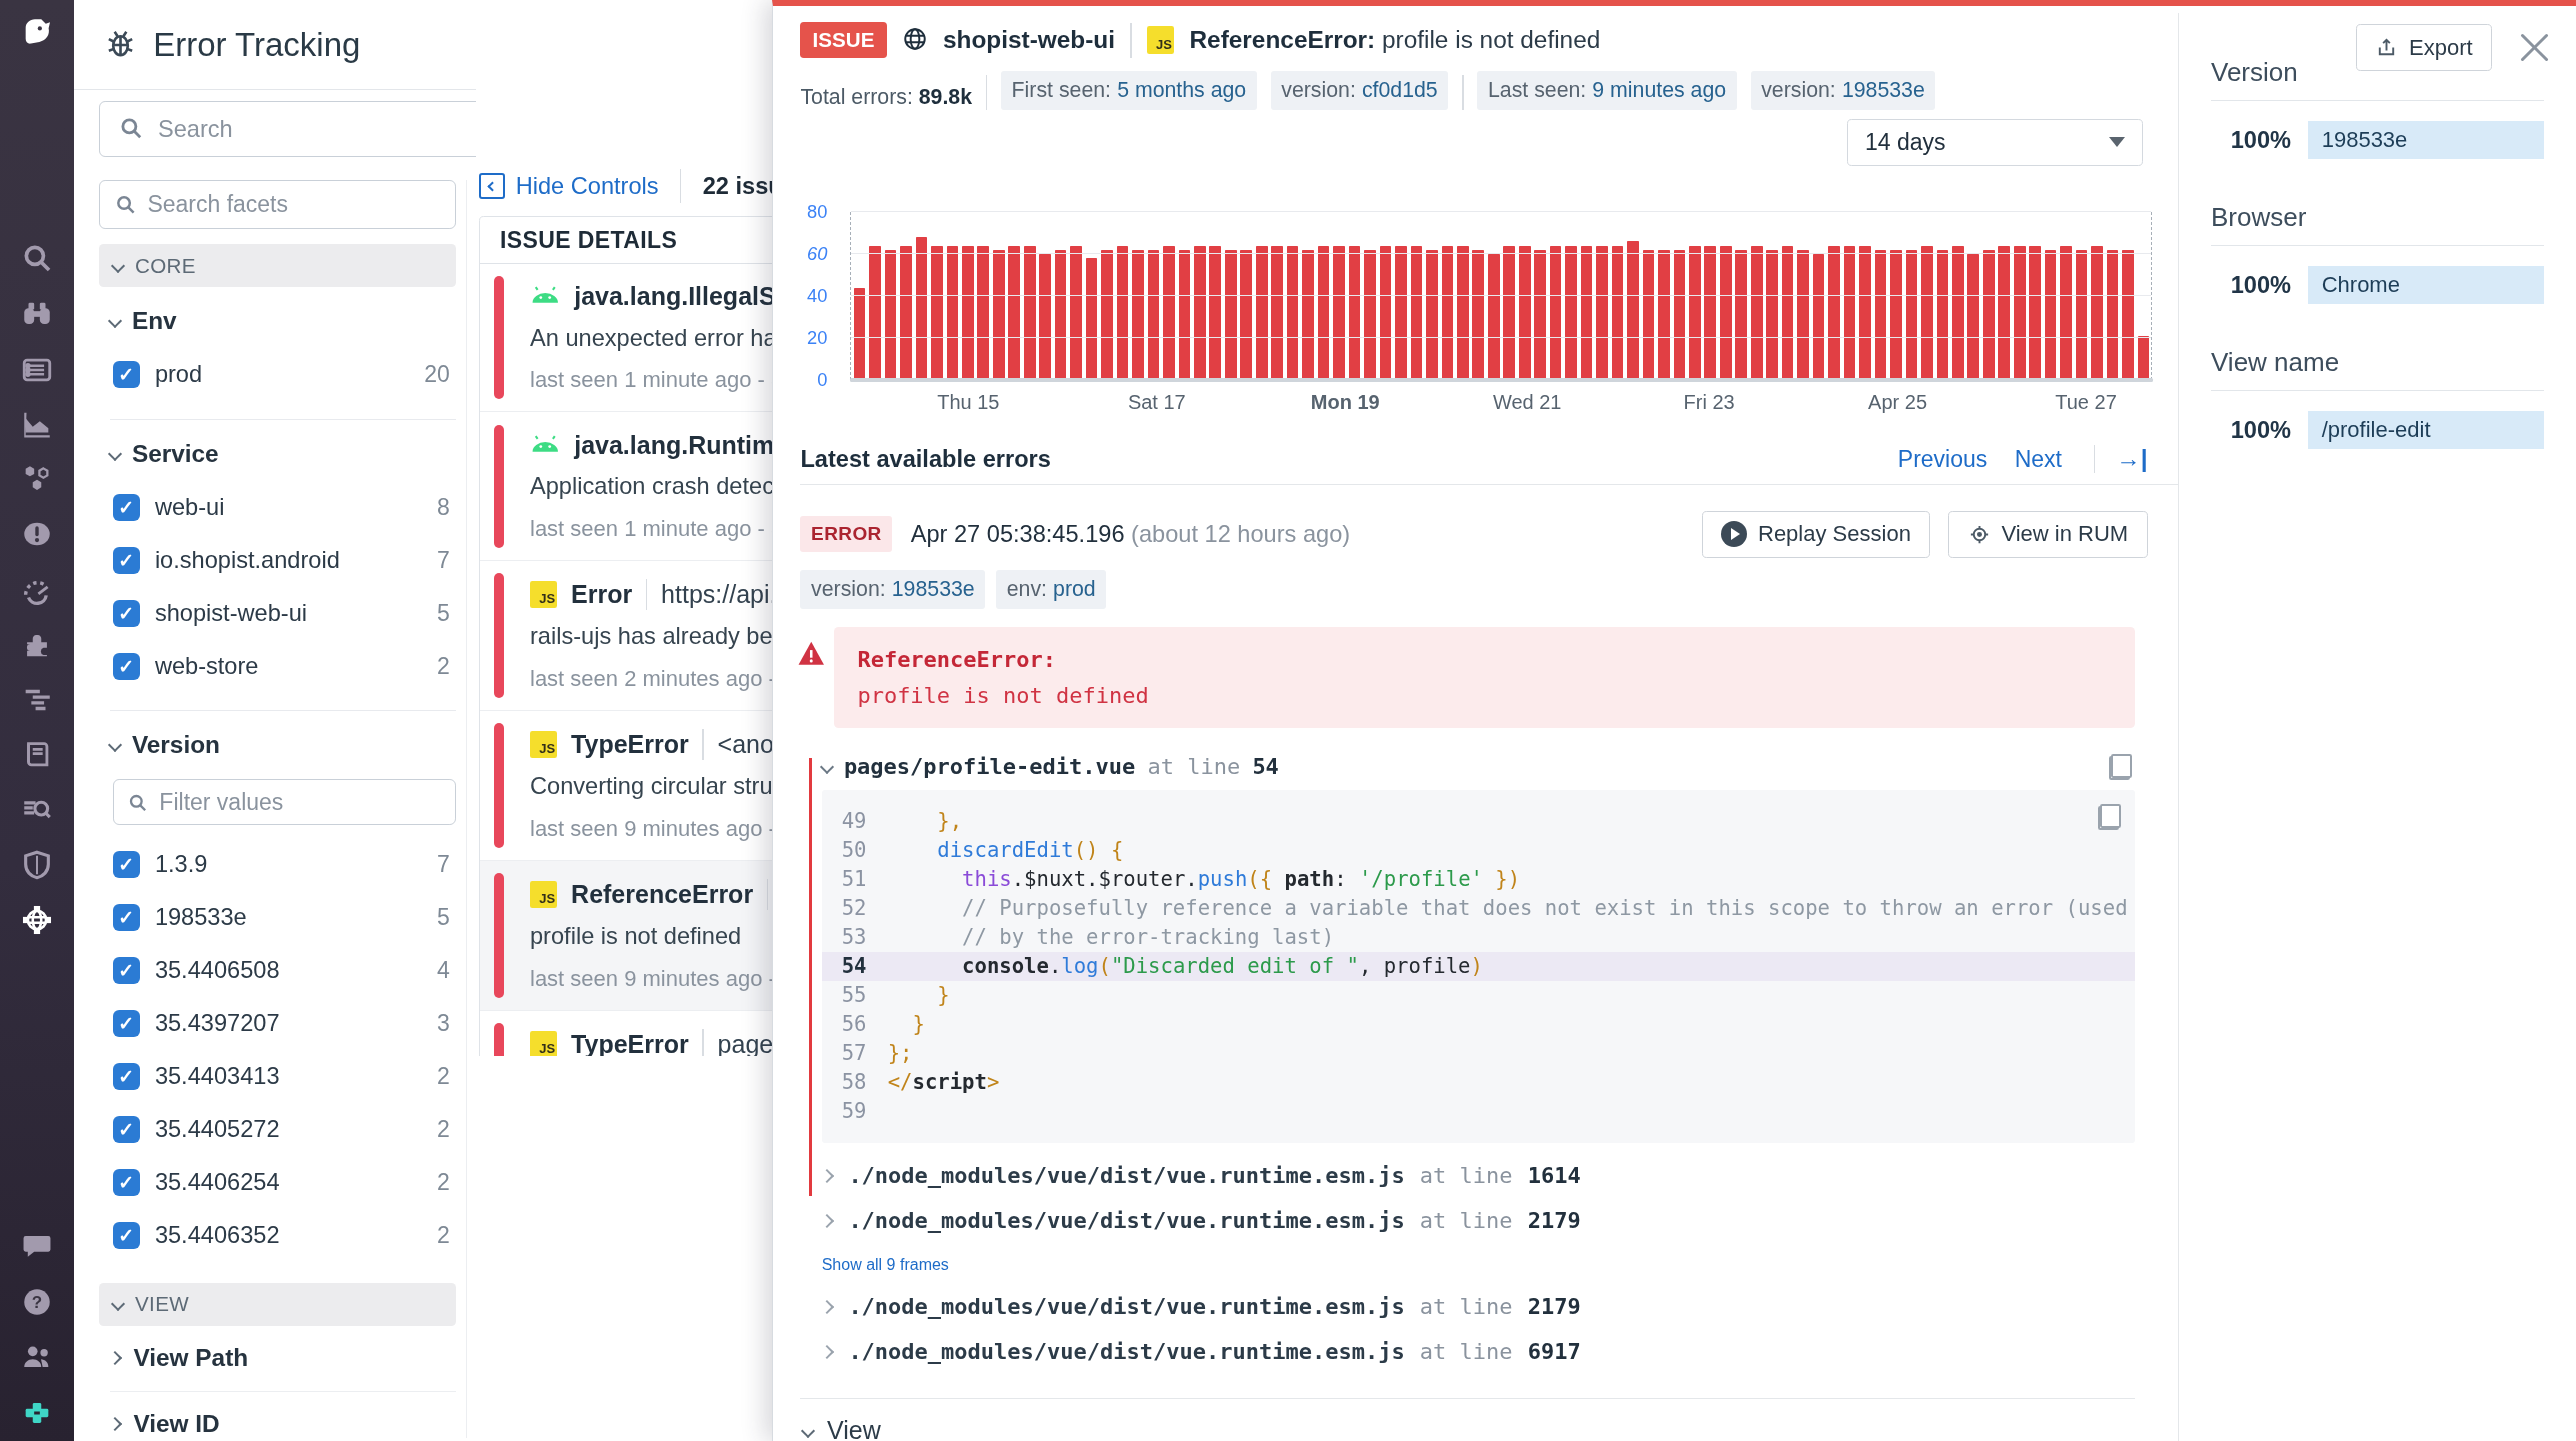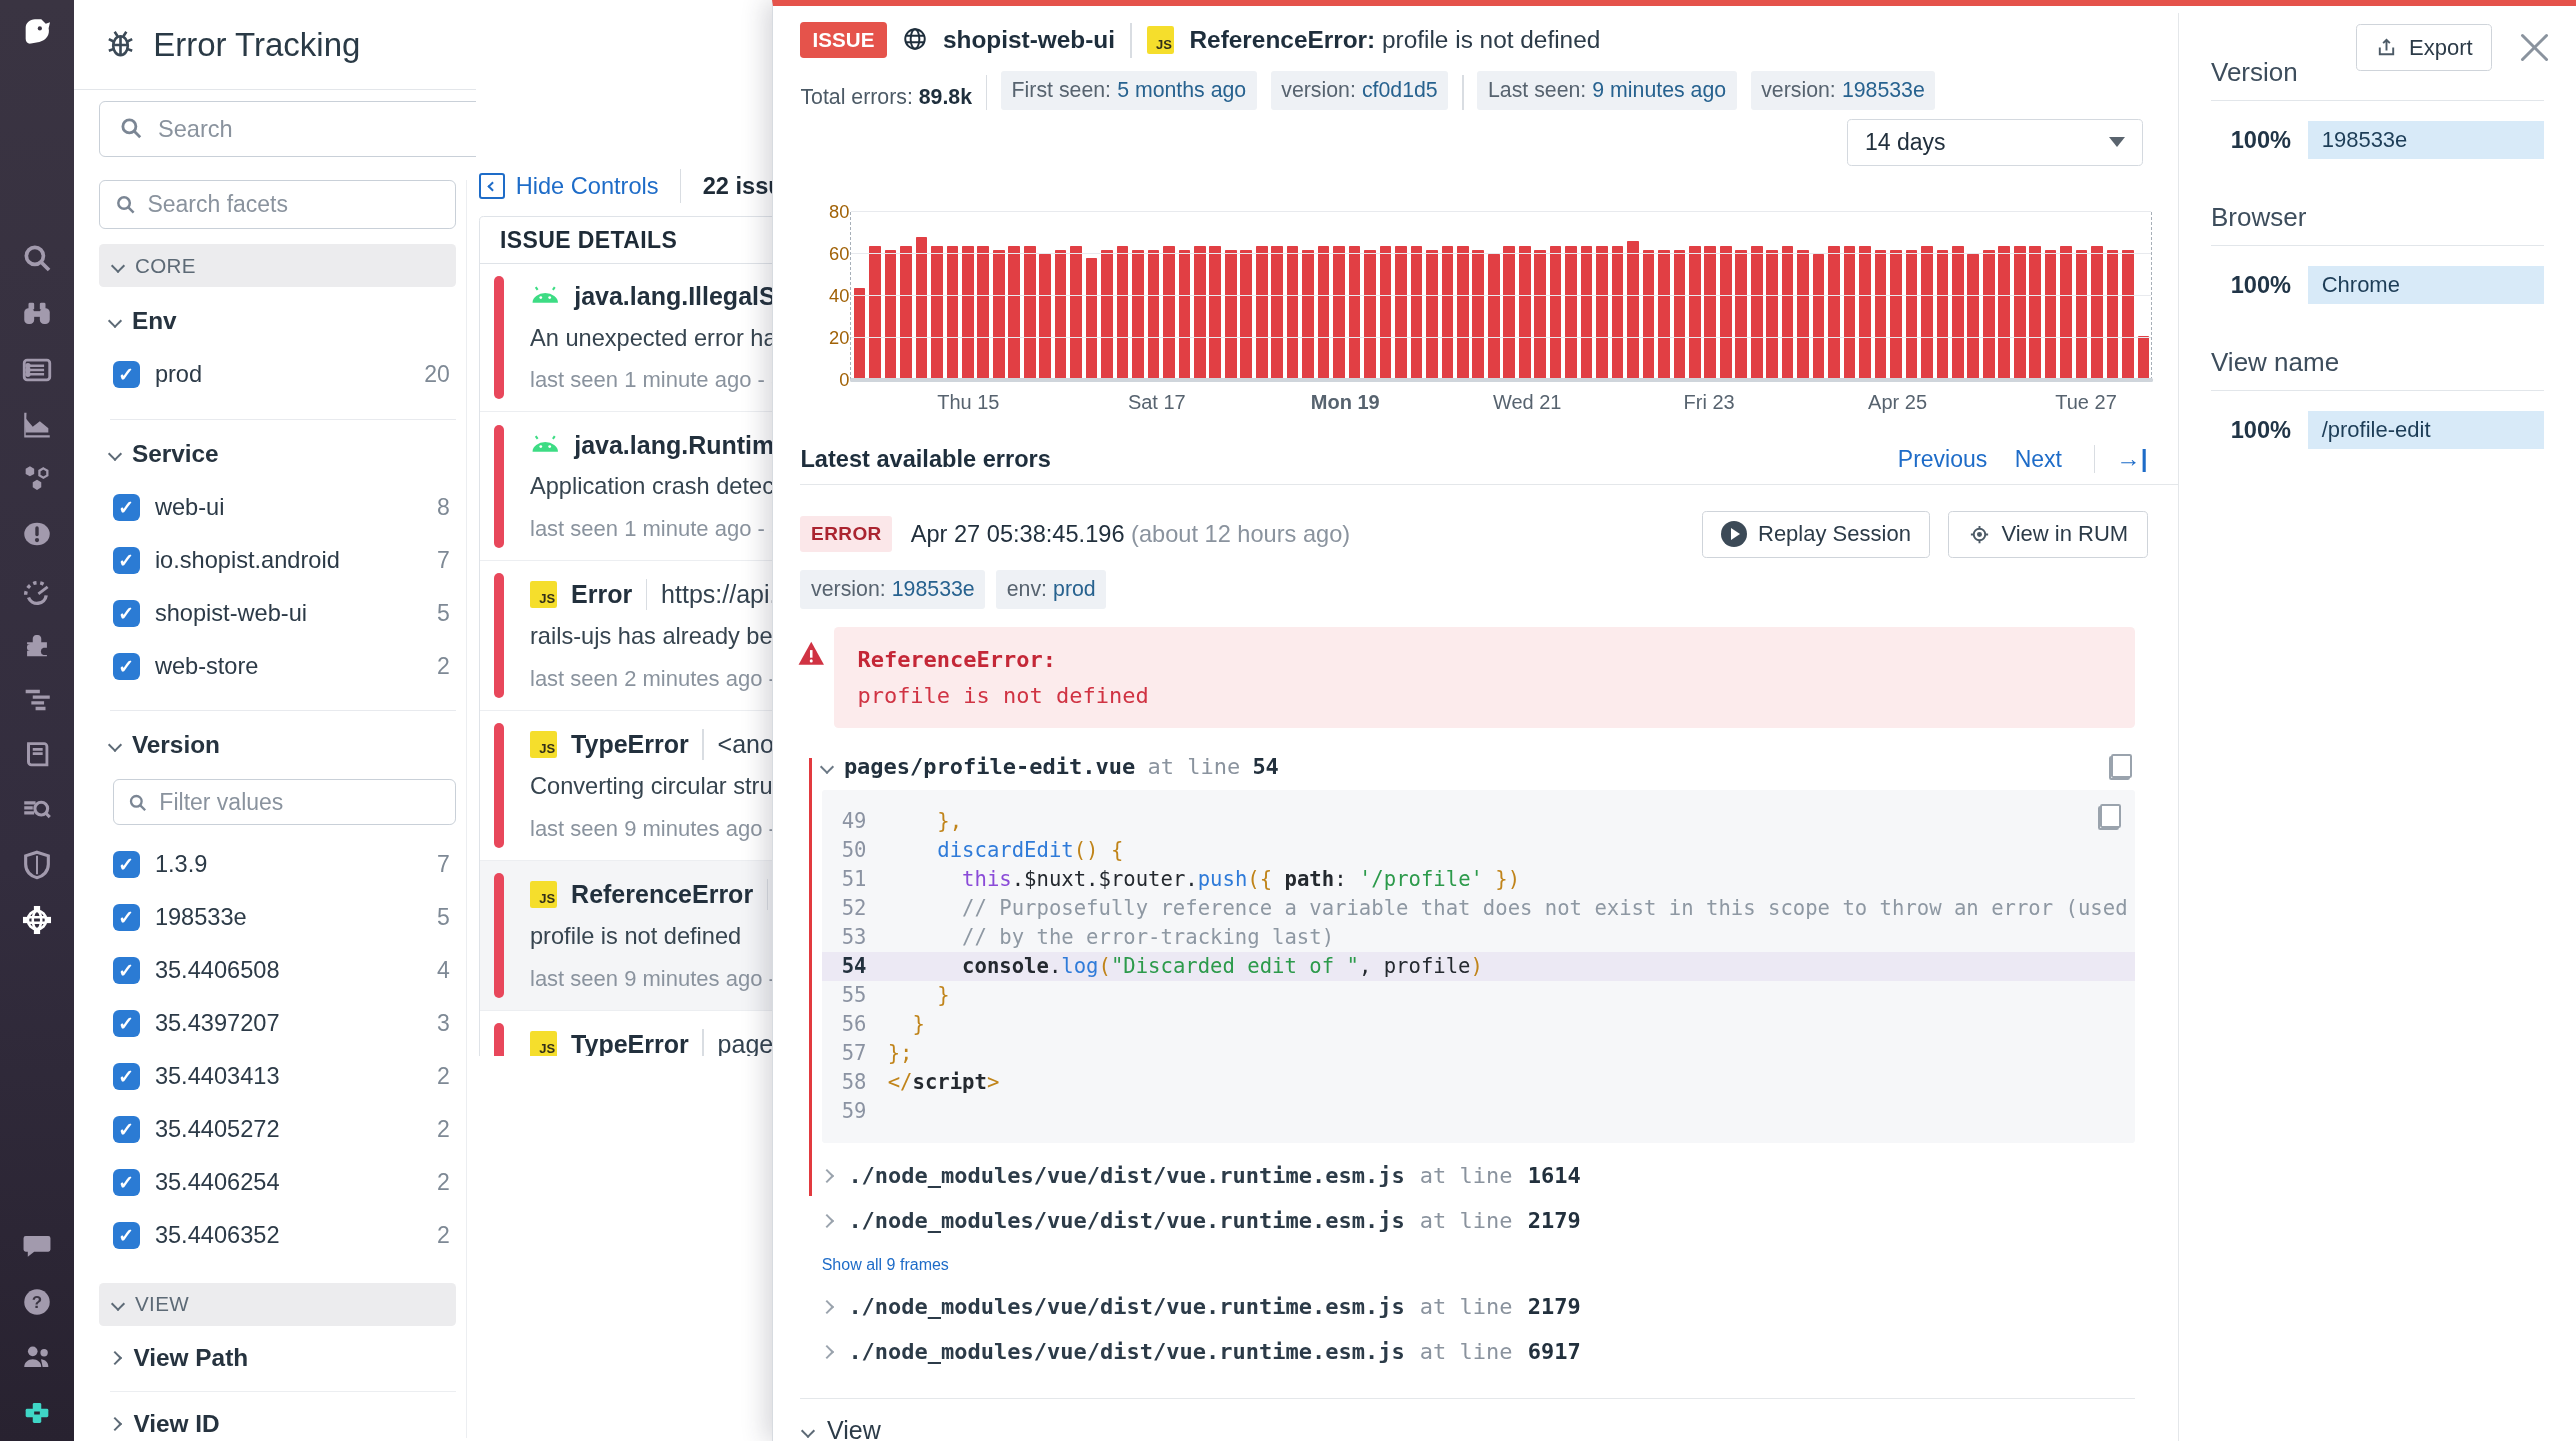--- a/index.html
+++ b/index.html
@@ -97,21 +97,21 @@
   
   #chartwrap{position:relative;height:305px;margin-top:9.1px}
   #rangesel{position:absolute;right:35px;top:0;width:296px;height:47px;border:1.5px solid #d4d9df;border-radius:4.6px;
       display:flex;align-items:center;justify-content:space-between;padding:0 17px;font-size:23px;color:#22303d;cursor:pointer;background:#fff}
   .seltri{width:0;height:0;border-left:8.4px solid transparent;border-right:8.4px solid transparent;border-top:10.7px solid #5a646e}
   #plot{position:absolute;left:50px;right:26px;top:93px;height:168px;border-left:1.5px dashed #a7afb8;border-right:1.5px dashed #a7afb8}
   #plot .grid{position:absolute;left:0;right:0;height:0.8px;background:#e8eaee}
   #plot .base{position:absolute;left:-1.5px;right:-1.5px;bottom:-2.3px;height:3.8px;background:#cfd5db;border-radius:1.5px}
   #bars{position:absolute;left:2.3px;right:2.3px;bottom:0;top:0;display:flex;align-items:flex-end;gap:3.8px}
   #bars .bar{flex:1;background:#e13f44;border-radius:0.8px}
-  .ytick{position:absolute;right:100%;margin-right:2px;transform:translateY(50%);font-size:18.3px;color:#a16207}
+  .ytick{position:absolute;right:100%;margin-right:24px;transform:translateY(50%);font-size:18.3px;color:#3b82f6}
   .xlab{position:absolute;top:100%;margin-top:10.7px;transform:translateX(-50%);font-size:20px;color:#57636f;white-space:nowrap}
 
   .latestrow{display:flex;align-items:center;margin-top:10.7px;height:50px;border-bottom:1.5px solid #e4e7ea;padding-right:30.5px}
   .latestrow .t{font-size:23.6px;font-weight:700;color:#1e2e3c;flex:1}
   .latestrow .nav{display:flex;align-items:center;gap:27.4px;color:var(--blue);font-size:23px}
   .skipic{display:flex;align-items:center;color:var(--blue);font-weight:700;font-size:24.4px;border-left:1.5px solid #d9dde2;padding-left:21.3px;margin-left:4.6px;cursor:pointer}
 
   .errorrow{display:flex;align-items:center;gap:18.3px;margin-top:24.4px;height:50px;padding-right:30.5px}
   .badge-error{background:#fbe7e9;color:#ab2430;font-weight:700;font-size:19px;padding:6.9px 10.7px;border-radius:3px;letter-spacing:0.4px}
   .ts{font-size:23.6px;color:#22303d}
@@ -701,21 +701,21 @@
             <div class="bar" style="height: 130px; background: rgb(225, 63, 68);"></div>
             <div class="bar" style="height: 44px; background: rgb(225, 63, 68);"></div>
           </div>
         <div class="base"></div>
       <span class="ytick" style="bottom: 0px;">0</span>
           <div class="grid" style="bottom: 42px;"></div>
           <span class="ytick" style="bottom: 42px;">20</span>
           <div class="grid" style="bottom: 84px;"></div>
           <span class="ytick" style="bottom: 84px;">40</span>
           <div class="grid" style="bottom: 126px;"></div>
-          <span class="ytick" style="bottom: 126px;">60</span>
+          <span class="ytick" style="bottom: 126px; font-style: italic;">60</span>
           <div class="grid" style="bottom: 168px;"></div>
           <span class="ytick" style="bottom: 168px;">80</span>
           <span class="xlab" style="left: 9%;">Thu 15</span>
           <span class="xlab" style="left: 23.5%;">Sat 17</span>
           <span class="xlab" style="left: 38%; font-weight: bold;">Mon 19</span>
           <span class="xlab" style="left: 52%;">Wed 21</span>
           <span class="xlab" style="left: 66%;">Fri 23</span>
           <span class="xlab" style="left: 80.5%;">Apr 25</span>
           <span class="xlab" style="left: 95%;">Tue 27</span>
         </div>

